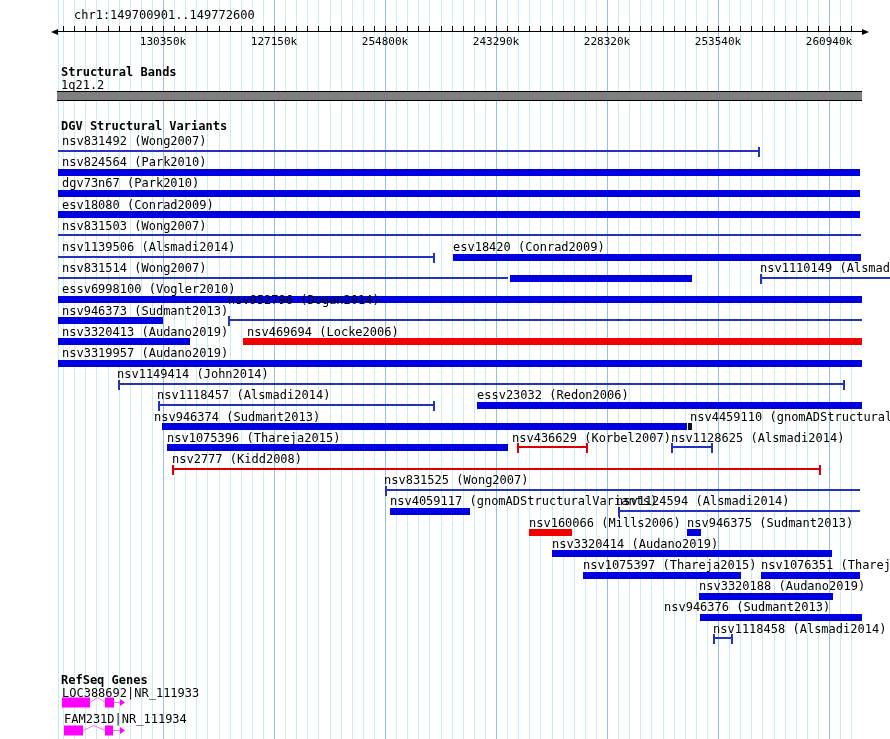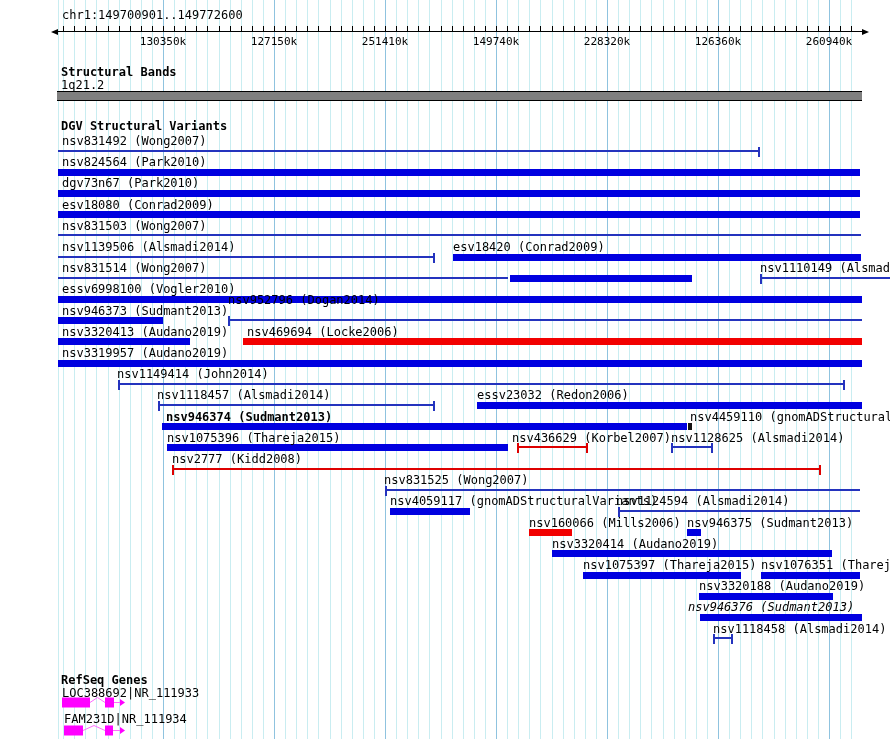--- a/index.html
+++ b/index.html
@@ -19,21 +19,21 @@
   .vbar{position:absolute;height:7px;z-index:2;}
   .vline{position:absolute;height:2px;z-index:2;}
   .vcap{position:absolute;width:2px;height:10px;z-index:2;}
   .band{position:absolute;border-top:1px solid #000;border-bottom:1px solid #000;z-index:2;}
   .gene{position:absolute;z-index:2;}
 </style>
 </head>
 <body>
 
 <div id="canvas">
-  <div class="txt" style="left:62px;top:9px">chr1:149700901..149772600</div>
+  <div class="txt" style="left:74px;top:9px">chr1:149700901..149772600</div>
 
   <div class="txt bold" style="left:61px;top:66px">Structural Bands</div>
   <div class="txt" style="left:61px;top:79px">1q21.2</div>
   <div class="band" id="cytoband-bar" style="top: 91px; height: 8px; left: 57px; width: 805px; background: rgb(127, 127, 127);"></div>
 
   <div class="txt bold" style="left:61px;top:120px">DGV Structural Variants</div>
 
   <div class="txt bold" style="left:61px;top:674px">RefSeq Genes</div>
 <div class="gridline" style="left: 63.1px; background: rgb(201, 237, 241);"></div>
     <div class="gridline" style="left: 74.2px; background: rgb(201, 237, 241);"></div>
@@ -178,24 +178,24 @@
     <div class="rtick" style="left: 773.5px; top: 26px;"></div>
     <div class="rtick" style="left: 784.6px; top: 26px;"></div>
     <div class="rtick" style="left: 795.7px; top: 26px;"></div>
     <div class="rtick" style="left: 806.8px; top: 26px;"></div>
     <div class="rtick" style="left: 817.9px; top: 26px;"></div>
     <div class="rtick" style="left: 829px; top: 26px;"></div>
     <div class="rtick" style="left: 840.1px; top: 26px;"></div>
     <div class="rtick" style="left: 851.2px; top: 26px;"></div>
     <div class="rlabel" style="left: 133px; top: 35px;">130350k</div>
     <div class="rlabel" style="left: 244px; top: 35px;">127150k</div>
-    <div class="rlabel" style="left: 355px; top: 35px;">251410k</div>
-    <div class="rlabel" style="left: 466px; top: 35px;">149740k</div>
+    <div class="rlabel" style="left: 355px; top: 35px;">254800k</div>
+    <div class="rlabel" style="left: 466px; top: 35px;">243290k</div>
     <div class="rlabel" style="left: 577px; top: 35px;">228320k</div>
-    <div class="rlabel" style="left: 688px; top: 35px;">126360k</div>
+    <div class="rlabel" style="left: 688px; top: 35px;">253540k</div>
     <div class="rlabel" style="left: 799px; top: 35px;">260940k</div>
     <div class="txt" style="left: 62px; top: 135px;">nsv831492 (Wong2007)</div>
     <div class="vline" style="left: 58px; top: 149.5px; width: 702px; background: rgb(36, 51, 190);"></div>
     <div class="vcap" style="left: 758px; top: 146.5px; background: rgb(36, 51, 190);"></div>
     <div class="txt" style="left: 62px; top: 156.2px;">nsv824564 (Park2010)</div>
     <div class="vbar" style="left: 58px; top: 168.7px; width: 802px; background: rgb(0, 0, 224);"></div>
     <div class="txt" style="left: 62px; top: 177.4px;">dgv73n67 (Park2010)</div>
     <div class="vbar" style="left: 58px; top: 189.9px; width: 802px; background: rgb(0, 0, 224);"></div>
     <div class="txt" style="left: 62px; top: 198.6px;">esv18080 (Conrad2009)</div>
     <div class="vbar" style="left: 58px; top: 211.1px; width: 802px; background: rgb(0, 0, 224);"></div>
@@ -228,21 +228,21 @@
     <div class="txt" style="left: 117px; top: 368.2px;">nsv1149414 (John2014)</div>
     <div class="vline" style="left: 118px; top: 382.7px; width: 727px; background: rgb(36, 51, 190);"></div>
     <div class="vcap" style="left: 118px; top: 379.7px; background: rgb(36, 51, 190);"></div>
     <div class="vcap" style="left: 843px; top: 379.7px; background: rgb(36, 51, 190);"></div>
     <div class="txt" style="left: 157px; top: 389.4px;">nsv1118457 (Alsmadi2014)</div>
     <div class="vline" style="left: 158px; top: 403.9px; width: 277px; background: rgb(36, 51, 190);"></div>
     <div class="vcap" style="left: 158px; top: 400.9px; background: rgb(36, 51, 190);"></div>
     <div class="vcap" style="left: 433px; top: 400.9px; background: rgb(36, 51, 190);"></div>
     <div class="txt" style="left: 477px; top: 389.4px;">essv23032 (Redon2006)</div>
     <div class="vbar" style="left: 477px; top: 401.9px; width: 385px; background: rgb(0, 0, 224);"></div>
-    <div class="txt" style="left: 166px; top: 410.6px; font-weight: bold;">nsv946374 (Sudmant2013)</div>
+    <div class="txt" style="left: 154px; top: 410.6px;">nsv946374 (Sudmant2013)</div>
     <div class="vbar" style="left: 162px; top: 423.1px; width: 525px; background: rgb(0, 0, 224);"></div>
     <div class="txt" style="left: 690px; top: 410.6px;">nsv4459110 (gnomADStructuralVarian</div>
     <div class="vbar" style="left: 688px; top: 423.1px; width: 4px; background: rgb(20, 20, 20);"></div>
     <div class="txt" style="left: 167px; top: 431.8px;">nsv1075396 (Thareja2015)</div>
     <div class="vbar" style="left: 167px; top: 444.3px; width: 341px; background: rgb(0, 0, 224);"></div>
     <div class="txt" style="left: 512px; top: 431.8px;">nsv436629 (Korbel2007)</div>
     <div class="vline" style="left: 517px; top: 446.3px; width: 71px; background: rgb(222, 0, 0);"></div>
     <div class="vcap" style="left: 517px; top: 443.3px; background: rgb(222, 0, 0);"></div>
     <div class="vcap" style="left: 586px; top: 443.3px; background: rgb(222, 0, 0);"></div>
     <div class="txt" style="left: 671px; top: 431.8px;">nsv1128625 (Alsmadi2014)</div>
@@ -266,21 +266,21 @@
     <div class="txt" style="left: 687px; top: 516.6px;">nsv946375 (Sudmant2013)</div>
     <div class="vbar" style="left: 687px; top: 529.1px; width: 14px; background: rgb(0, 0, 224);"></div>
     <div class="txt" style="left: 552px; top: 537.8px;">nsv3320414 (Audano2019)</div>
     <div class="vbar" style="left: 552px; top: 550.3px; width: 280px; background: rgb(0, 0, 224);"></div>
     <div class="txt" style="left: 583px; top: 559px;">nsv1075397 (Thareja2015)</div>
     <div class="vbar" style="left: 583px; top: 571.5px; width: 158px; background: rgb(0, 0, 224);"></div>
     <div class="txt" style="left: 761px; top: 559px;">nsv1076351 (Thareja201</div>
     <div class="vbar" style="left: 761px; top: 571.5px; width: 99px; background: rgb(0, 0, 224);"></div>
     <div class="txt" style="left: 699px; top: 580.2px;">nsv3320188 (Audano2019)</div>
     <div class="vbar" style="left: 699px; top: 592.7px; width: 134px; background: rgb(0, 0, 224);"></div>
-    <div class="txt" style="left: 688px; top: 601.4px; font-style: italic;">nsv946376 (Sudmant2013)</div>
+    <div class="txt" style="left: 664px; top: 601.4px;">nsv946376 (Sudmant2013)</div>
     <div class="vbar" style="left: 700px; top: 613.9px; width: 162px; background: rgb(0, 0, 224);"></div>
     <div class="txt" style="left: 713px; top: 622.6px;">nsv1118458 (Alsmadi2014)</div>
     <div class="vline" style="left: 713px; top: 637.1px; width: 20px; background: rgb(36, 51, 190);"></div>
     <div class="vcap" style="left: 713px; top: 634.1px; background: rgb(36, 51, 190);"></div>
     <div class="vcap" style="left: 731px; top: 634.1px; background: rgb(36, 51, 190);"></div>
     <div class="txt" style="left: 62px; top: 687px;">LOC388692|NR_111933</div>
     <svg width="64" height="13" class="gene" style="left: 62px; top: 696px;">
       <rect x="0" y="1.5" width="28" height="10" fill="#FF00FF"></rect>
       <path d="M28,6.5 L35.5,1.5 L43,6.5" fill="none" stroke="#FF6BFF"></path>
       <rect x="43" y="1.5" width="9" height="10" fill="#FF00FF"></rect>

